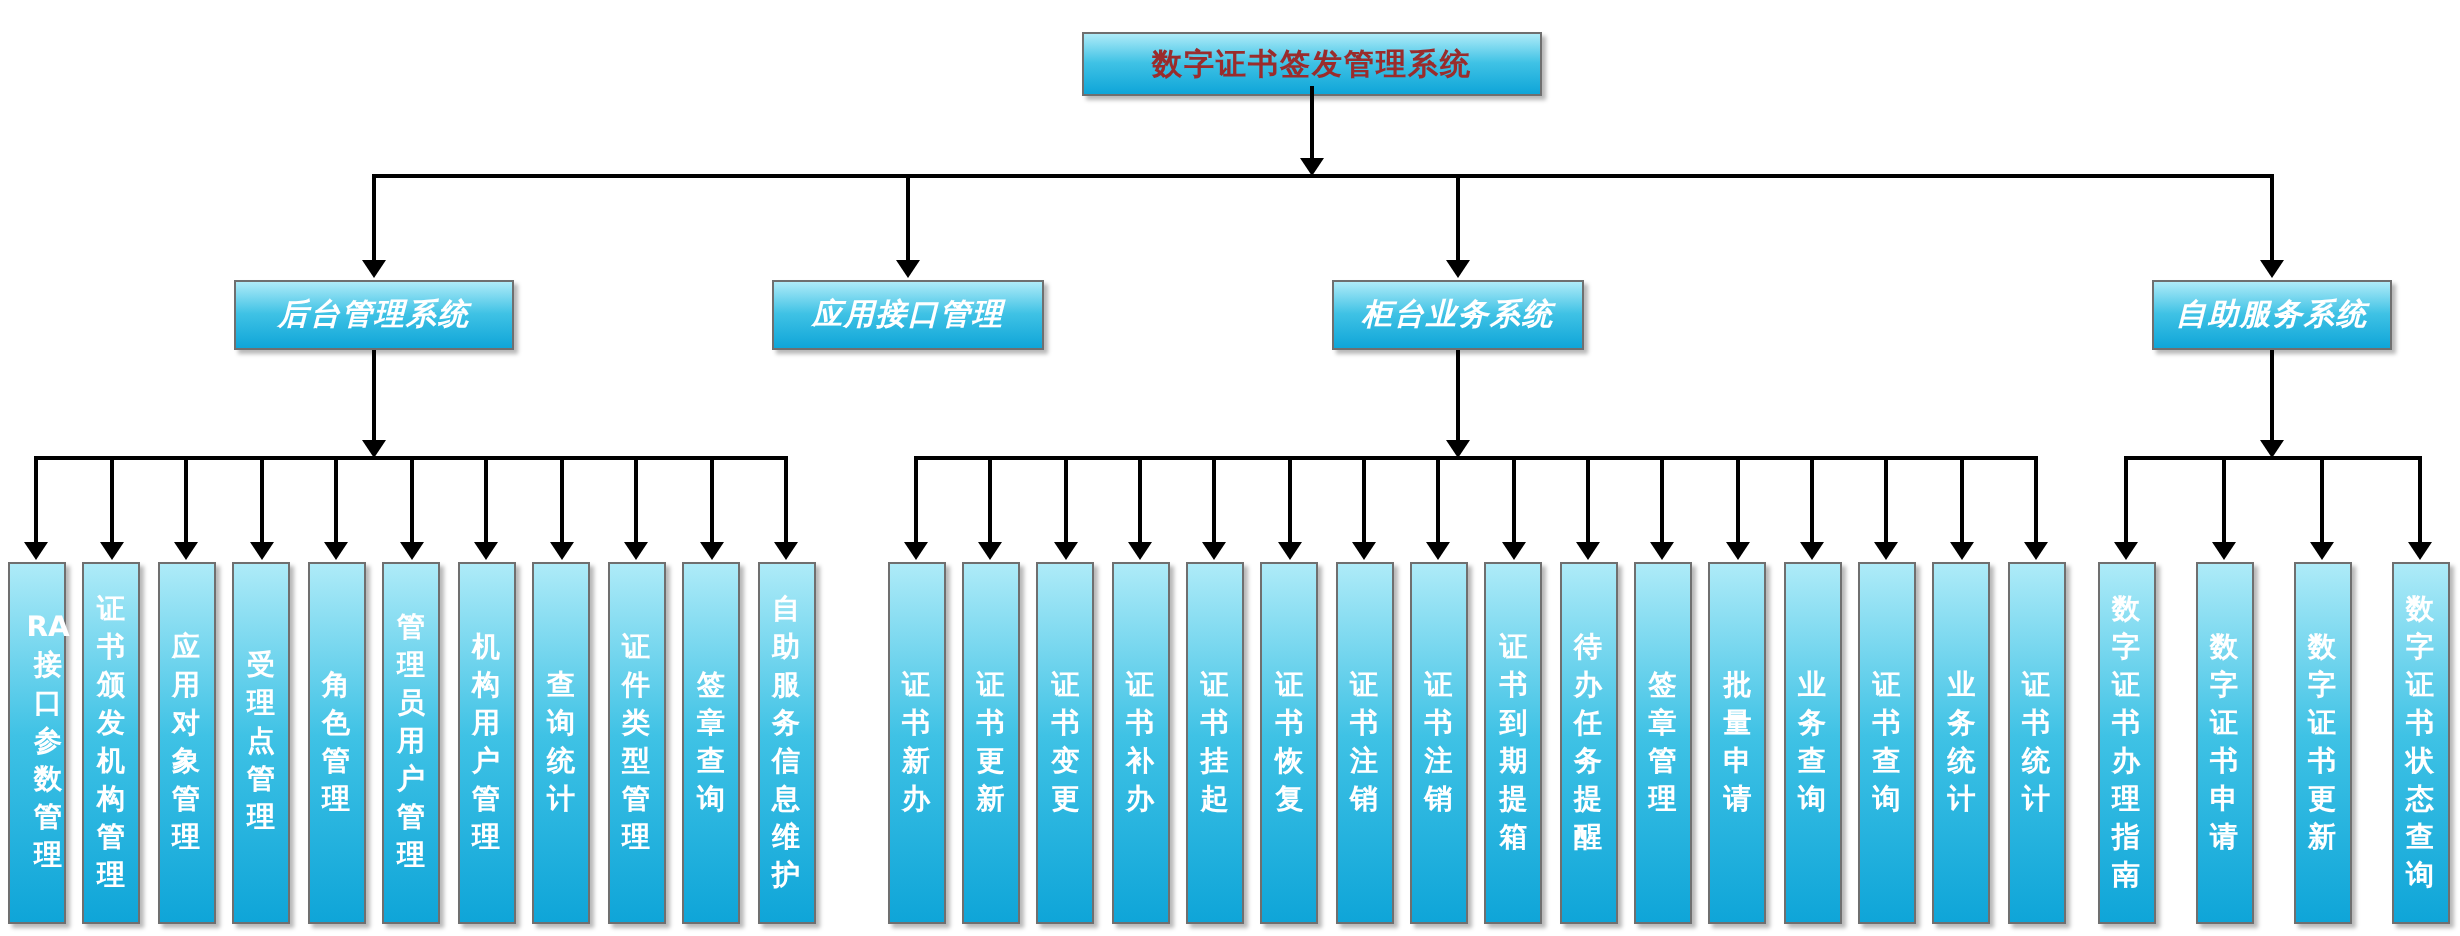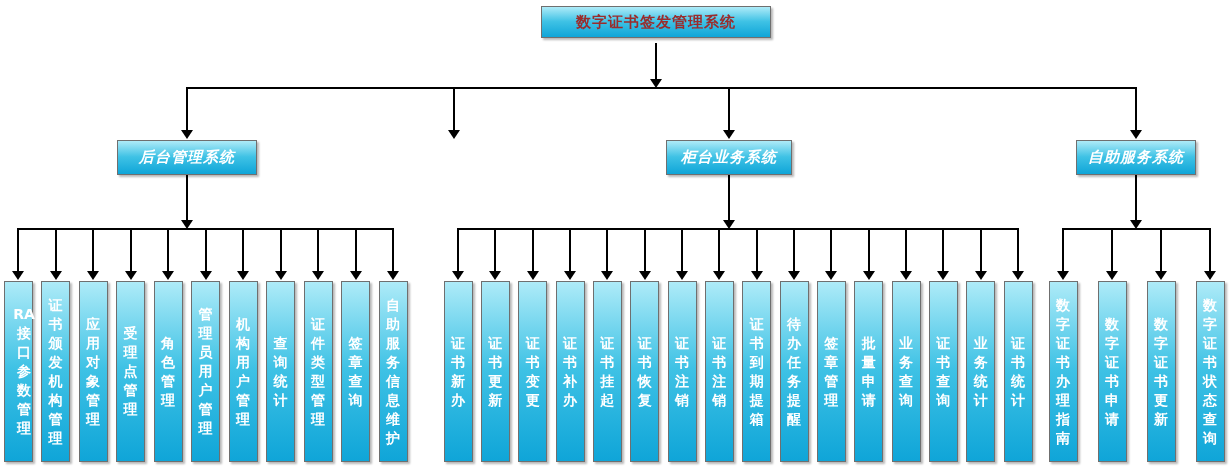--- a/index.html
+++ b/index.html
@@ -20,25 +20,28 @@
   .leaf-label span{display:block;line-height:19px;text-align:center;white-space:nowrap;}
   .line{position:absolute;background:var(--line);}
   .arrow{position:absolute;width:0;height:0;
     border-left:6px solid transparent;border-right:6px solid transparent;
     border-top:9px solid var(--line);}
 </style>
 </head>
 <body>
 
 <div id="canvas">
-  <div class="box root-box" id="root-box" style="left: 541px; top: 6px; width: 230px; height: 32px;">
+  <div class="box root-box" id="root-box" style="left: 541px; top: 16px; width: 230px; height: 32px;">
     <span>数字证书签发管理系统</span>
   </div>
   <div class="box branch-box" id="branch-0" style="left: 117px; top: 140px; width: 140px; height: 35px;">
     <span>后台管理系统</span>
+  </div>
+  <div class="box branch-box" id="branch-1" style="left: 386px; top: 140px; width: 136px; height: 35px;">
+    <span>应用接口管理</span>
   </div>
   <div class="box branch-box" id="branch-3" style="left: 1076px; top: 140px; width: 120px; height: 35px;">
     <span>自助服务系统</span>
   </div>
   <div class="box branch-box" id="branch-2" style="left: 666px; top: 140px; width: 126px; height: 35px;">
     <span>柜台业务系统</span>
   </div>
 <div class="line" style="left: 655px; top: 43px; width: 2px; height: 36px;"></div>
     <div class="arrow" style="left: 650px; top: 79px;"></div>
     <div class="line" style="left: 186px; top: 87px; width: 951px; height: 2px;"></div>

